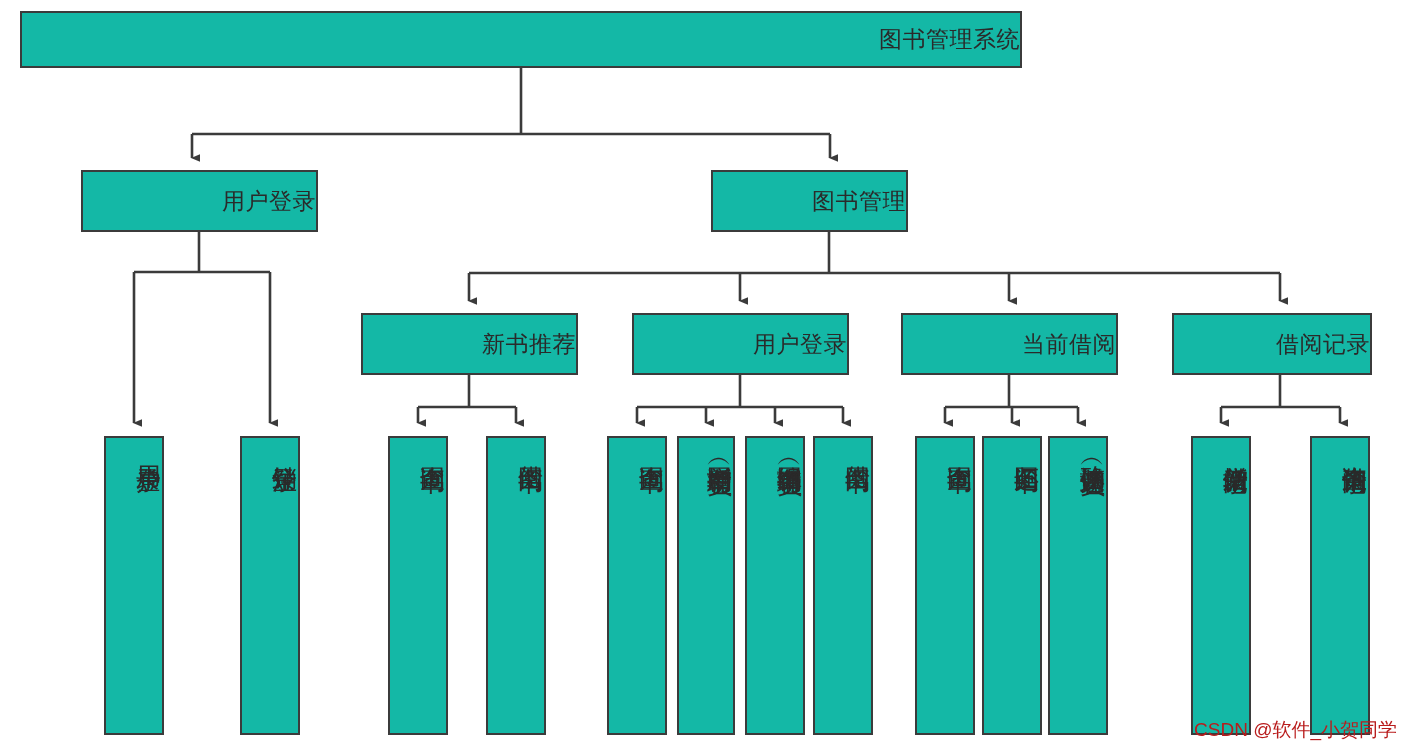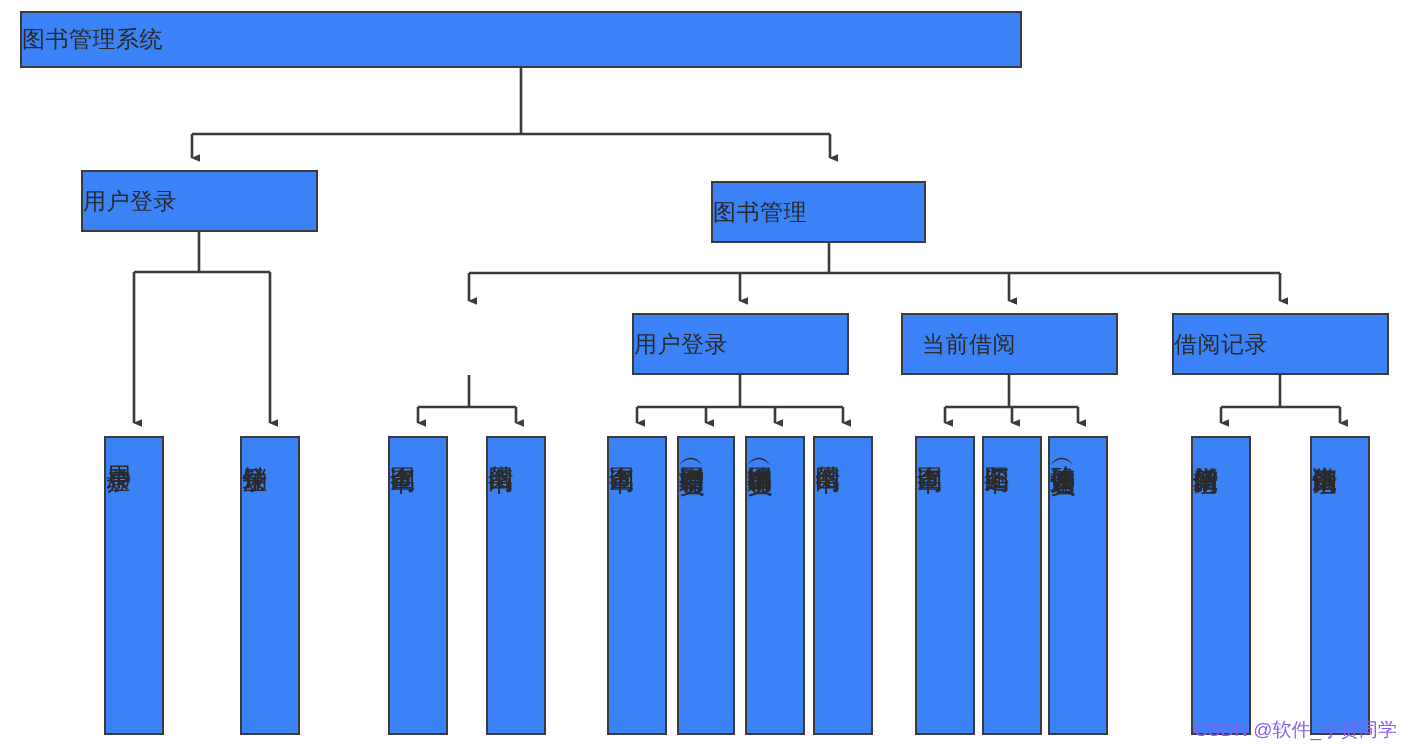--- a/index.html
+++ b/index.html
@@ -21,25 +21,25 @@
     position: absolute;
     left: 0;
     top: 0;
     width: 1405px;
     height: 747px;
     pointer-events: none;
   }
   .node {
     position: absolute;
     box-sizing: border-box;
-    background: #3b82f6;
+    background: #14b8a6;
     border: 2px solid #3b3b3b;
     display: flex;
     align-items: center;
-    justify-content: flex-start;
+    justify-content: flex-end;
     color: #2a2a2a;
     z-index: 3;
   }
   .node .lbl {
     display: block;
     text-align: center;
     line-height: 1.15;
     white-space: nowrap;
   }
   
@@ -58,21 +58,21 @@
     font-size: 25px;
     line-height: 1.05;
     letter-spacing: 1px;
     white-space: pre;
   }
   #watermark {
     position: absolute;
     right: 8px;
     bottom: 4px;
     font-size: 19px;
-    color: #8b5cf6;
+    color: #b91c1c;
     z-index: 6;
     white-space: nowrap;
     user-select: none;
   }
 </style>
 </head>
 <body>
 
 <div id="canvas">
 
@@ -127,31 +127,34 @@
     </g>
   </svg>
 
   <div class="node horiz" style="left: 20px; top: 11px; width: 1002px; height: 57px;">
     <span class="lbl">图书管理系统</span>
   </div>
 
   <div class="node horiz" style="left: 81px; top: 170px; width: 237px; height: 62px;">
     <span class="lbl">用户登录</span>
   </div>
-  <div class="node horiz" style="left: 711px; top: 181px; width: 215px; height: 62px;">
+  <div class="node horiz" style="left: 711px; top: 170px; width: 197px; height: 62px;">
     <span class="lbl">图书管理</span>
   </div>
 
+  <div class="node horiz" style="left: 361px; top: 313px; width: 217px; height: 62px;">
+    <span class="lbl">新书推荐</span>
+  </div>
   <div class="node horiz" style="left: 632px; top: 313px; width: 217px; height: 62px;">
     <span class="lbl">用户登录</span>
   </div>
   <div class="node horiz" style="left: 901px; top: 313px; width: 217px; height: 62px; padding-left: 19px;">
     <span class="lbl">当前借阅</span>
   </div>
-  <div class="node horiz" style="left: 1172px; top: 313px; width: 217px; height: 62px;">
+  <div class="node horiz" style="left: 1172px; top: 313px; width: 200px; height: 62px;">
     <span class="lbl">借阅记录</span>
   </div>
 
   <div class="node vert" style="left: 104px; top: 436px; width: 60px; height: 299px;">
     <span class="lbl">用户登录</span>
   </div>
   <div class="node vert" style="left: 240px; top: 436px; width: 60px; height: 299px;">
     <span class="lbl">注销登录</span>
   </div>
   <div class="node vert" style="left: 388px; top: 436px; width: 60px; height: 299px;">

